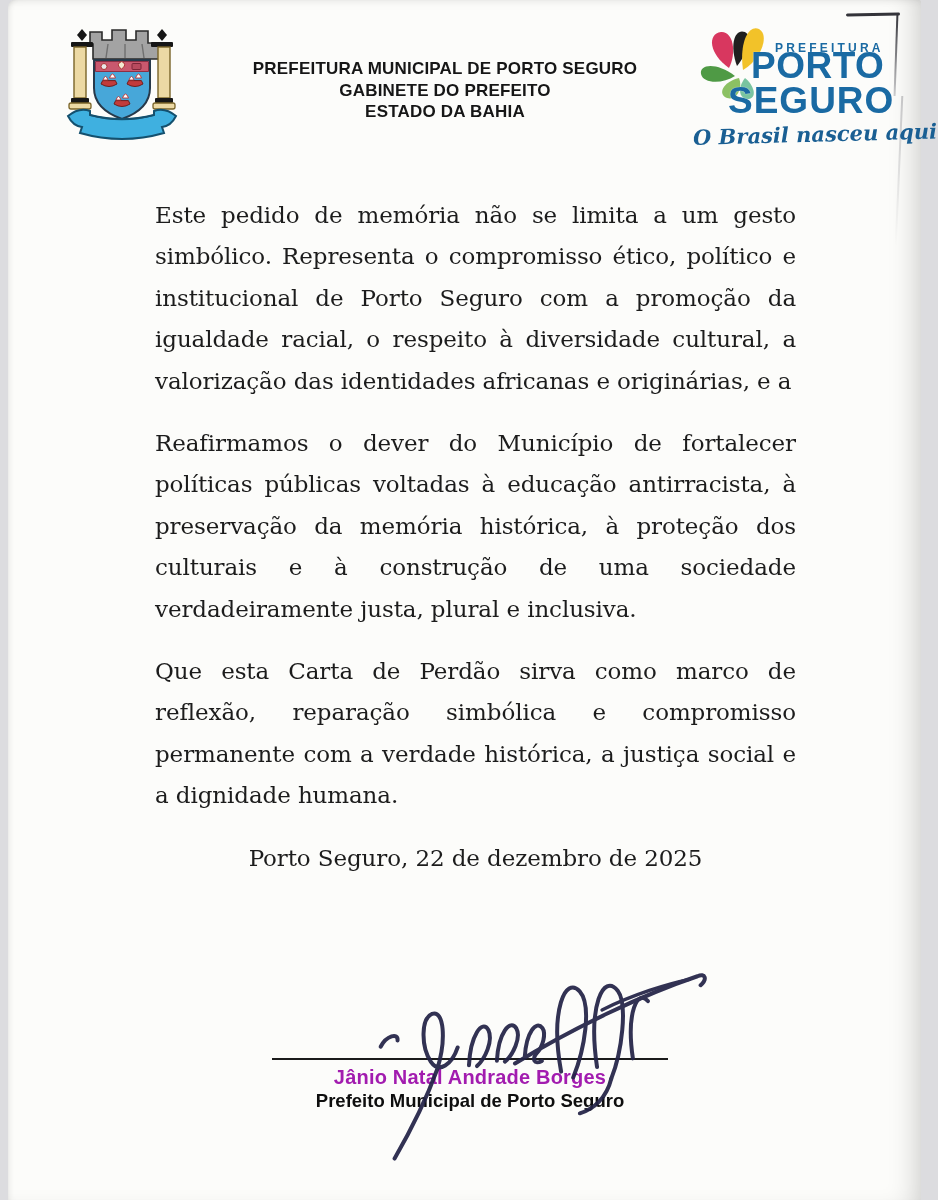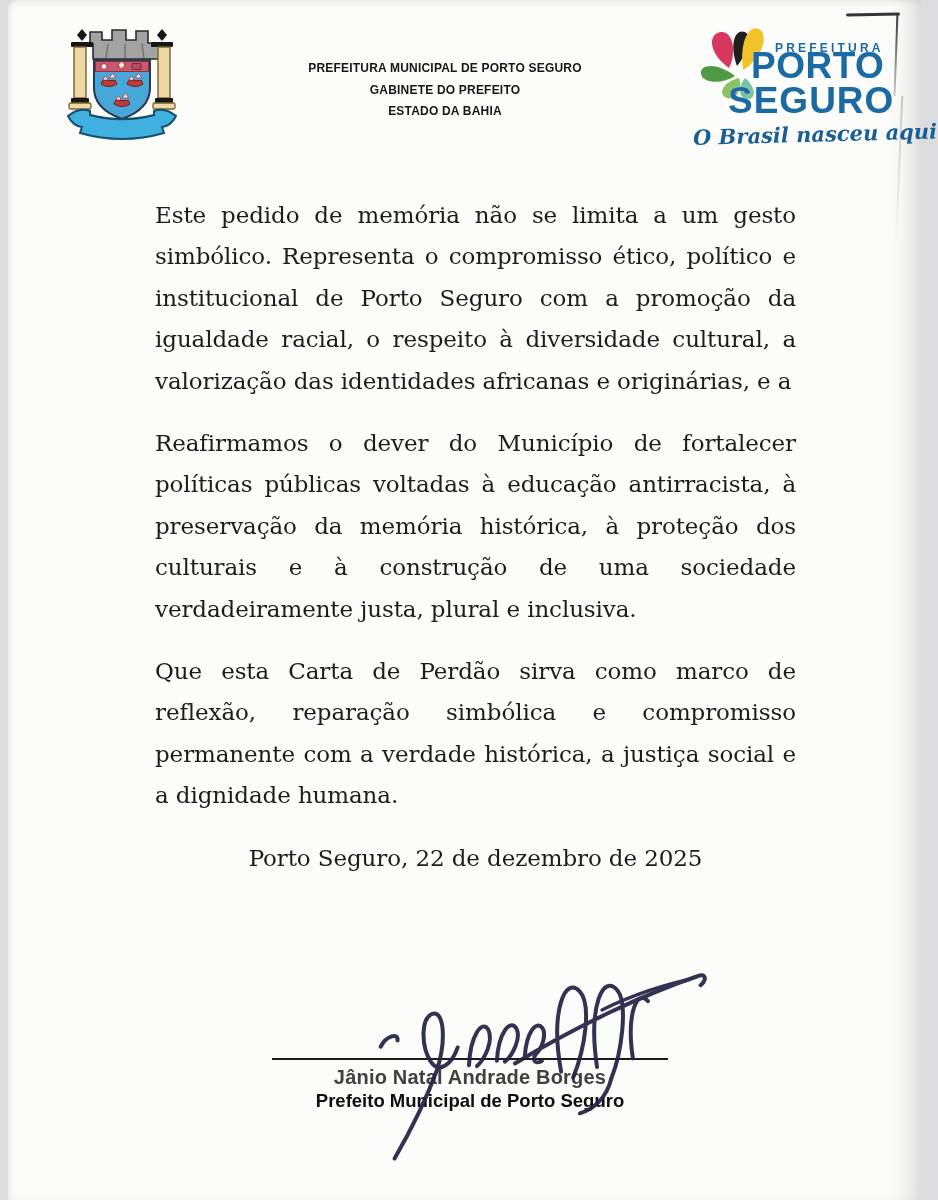--- a/index.html
+++ b/index.html
@@ -17,21 +17,21 @@
   }
   
   .artifact-h { position:absolute; left:846px; top:13px; width:54px; height:3px; background:#34343a; transform:rotate(-1.2deg); border-radius:2px; }
   .artifact-v { position:absolute; left:895px; top:14px; width:2px; height:82px; transform:rotate(2deg); background:linear-gradient(#34343a, rgba(70,70,80,.25)); }
   .artifact-v2 { position:absolute; left:898px; top:96px; width:2px; height:150px; transform:rotate(2.5deg); background:linear-gradient(rgba(70,70,80,.28), rgba(70,70,80,0)); }
 
   
   .crest { position:absolute; left:60px; top:26px; width:124px; height:118px; }
   .org-block {
     position:absolute; left:210px; top:58px; width:470px; text-align:center;
-    font-weight:bold; font-size:12px; line-height:21.5px; color:#161616; letter-spacing:.2px;
+    font-weight:bold; font-size:17px; line-height:21.5px; color:#161616; letter-spacing:.2px;
   }
   .logo { position:absolute; left:693px; top:24px; width:220px; height:118px; }
   .logo-leaves { position:absolute; left:2px; top:2px; width:92px; height:82px; }
   .logo-prefeitura { position:absolute; left:82px; top:17px; font-size:12px; font-weight:bold; letter-spacing:3.2px; color:#1a6aa3; }
   .logo-porto  { position:absolute; left:58px; top:21px; font-size:37px; font-weight:bold; color:#1a6aa3; letter-spacing:.5px; text-shadow:0 0 1px #fff; }
   .logo-seguro { position:absolute; left:35px; top:56px; font-size:37px; font-weight:bold; color:#1a6aa3; letter-spacing:1px; text-shadow:0 0 1px #fff; }
   .logo-tagline {
     position:absolute; left:0px; top:98px; width:220px; text-align:center;
     font-family:"DejaVu Serif", serif; font-style:italic; font-weight:bold;
     font-size:21px; color:#1a5f93; transform:rotate(-1.5deg); white-space:nowrap;
@@ -42,21 +42,21 @@
     position:absolute; left:155px; top:195px; width:641px;
     font-family:"DejaVu Serif", serif; font-size:23px; color:#1c1c1c; letter-spacing:-.1px;
   }
   .para { margin-bottom:21px; }
   .para .line { line-height:41.4px; text-align:justify; text-align-last:justify; }
   .para .line:last-child { text-align-last:left; }
   .dateline { line-height:41.4px; text-align:center; }
 
   
   .sig-line { position:absolute; left:272px; top:1058px; width:396px; height:2px; background:#1b1b1b; }
-  .sig-name { position:absolute; left:240px; top:1066px; width:460px; text-align:center; font-weight:bold; font-size:20px; color:#404040; letter-spacing:.2px; }
+  .sig-name { position:absolute; left:240px; top:1066px; width:460px; text-align:center; font-weight:bold; font-size:20px; color:#a21caf; letter-spacing:.2px; }
   .sig-role { position:absolute; left:240px; top:1090px; width:460px; text-align:center; font-weight:bold; font-size:18.5px; color:#0e0e0e; }
   .sig-ink  { position:absolute; left:365px; top:966px; width:350px; height:200px; transform:rotate(-1deg); }
 </style>
 </head>
 <body>
 
 <div class="stage">
   <div class="paper"></div>
   <div class="artifact-h"></div>
   <div class="artifact-v"></div>

